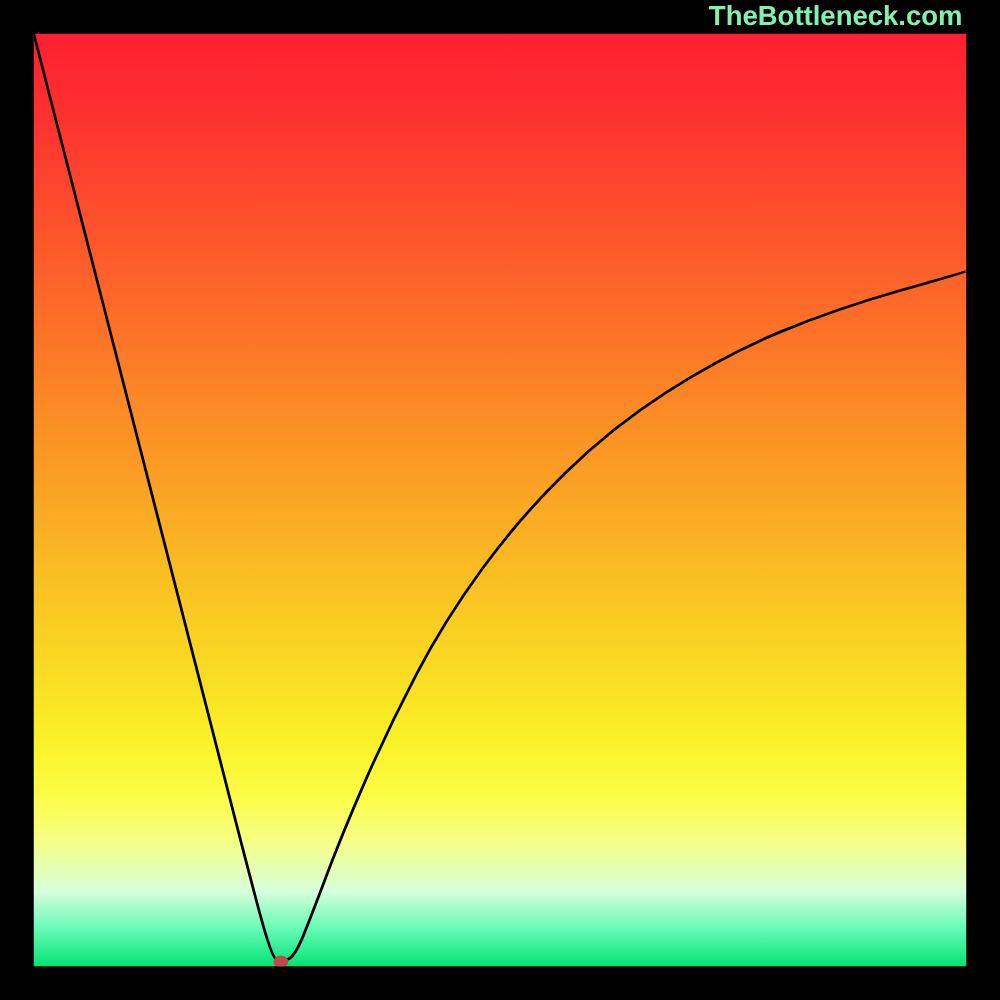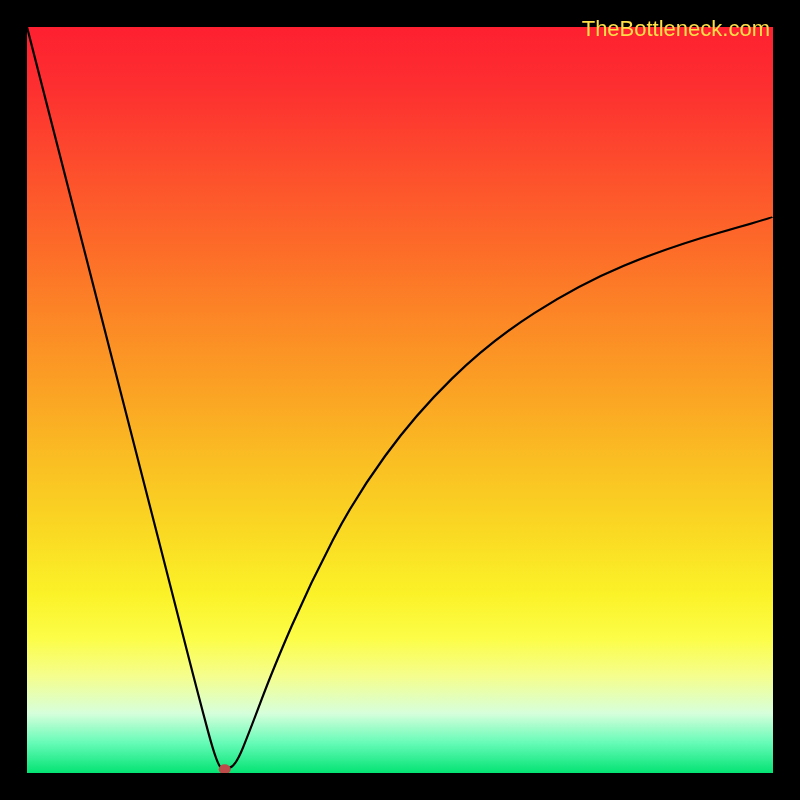--- a/index.html
+++ b/index.html
@@ -46,25 +46,25 @@
   svg.curve {
     position: absolute;
     left: 0;
     top: 0;
     width: 746px;
     height: 746px;
     pointer-events: none;
   }
   .link {
     position: absolute;
-    top: 16px;
+    top: 0;
     right: 30px;
-    color: #fde047;
+    color: #86efac;
     font-size: 22px;
-    font-weight: 400;
+    font-weight: 700;
     text-align: right;
   }
 </style>
 </head>
 <body>
 
 <div class="frame">
   <div class="gradient"></div>
   <svg class="curve" viewBox="0 0 746 746">
     <path id="curve-path" fill="none" stroke="#000" stroke-width="2.2" d="M 0.0 0.0 Q 37.3 145.5 56.0 218.2 Q 74.6 290.9 93.3 363.7 Q 111.9 436.4 130.6 509.1 Q 149.2 581.9 160.4 625.5 Q 171.6 669.2 180.9 703.9 Q 190.2 738.5 194.0 740.4 Q 197.7 742.3 203.3 740.4 Q 208.9 738.5 216.3 719.9 Q 223.8 701.2 235.0 671.4 Q 246.2 641.6 264.8 598.7 Q 283.5 555.8 305.9 512.9 Q 328.2 470.0 358.1 429.0 Q 387.9 387.9 425.2 351.4 Q 462.5 314.8 507.3 286.1 Q 552.0 257.4 596.8 238.7 Q 641.6 220.1 693.8 205.2 T 746.0 190.2"></path>

